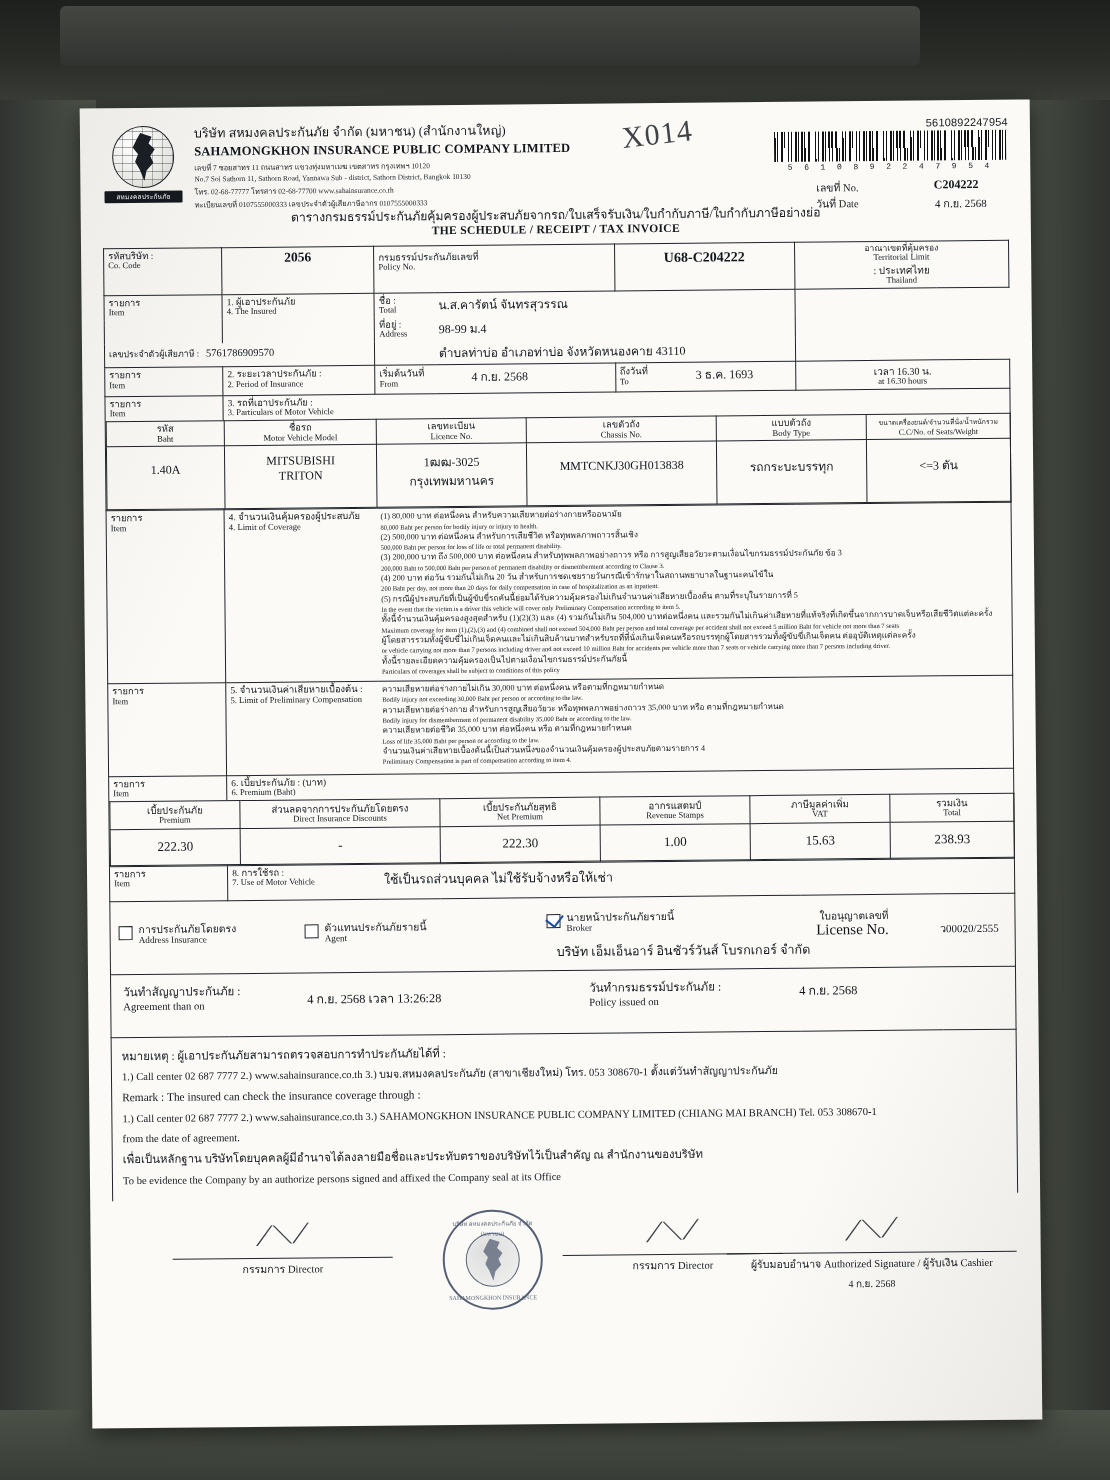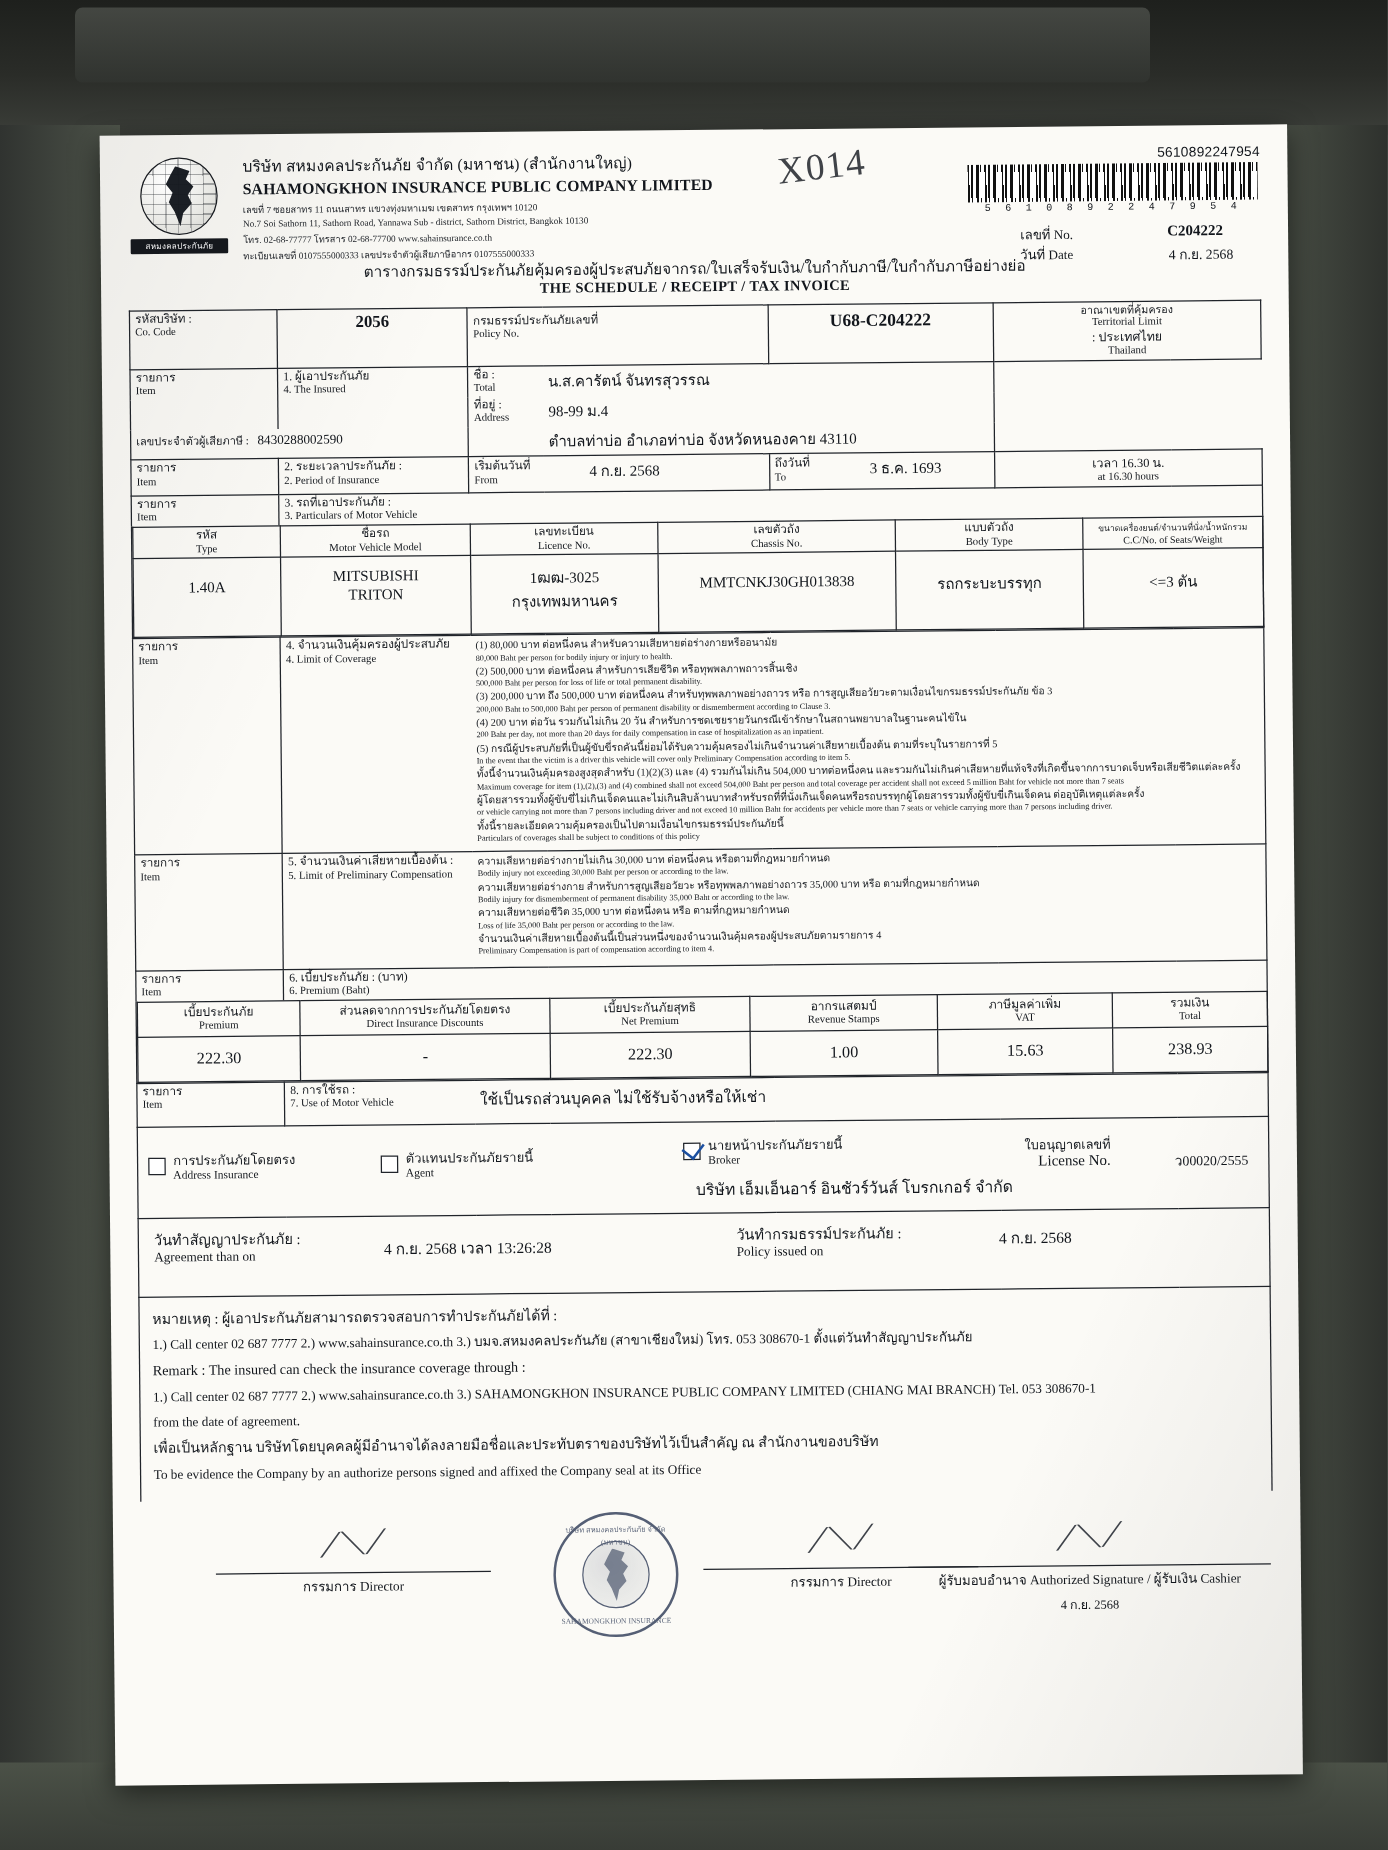--- a/index.html
+++ b/index.html
@@ -364,21 +364,21 @@
             <div class="en">Address</div>
           </td>
           <td colspan="2" style="border-top:none; border-bottom:none; border-left:none" class="val">98-99 ม.4</td>
           <td colspan="2" style="border-top:none;border-bottom:none" class="nb"></td>
         </tr>
 
         <tr>
           <td colspan="2" class="lbl" style="border-top:none; font-size:8.8px; padding-top:4px">
             <span>เลขประจำตัวผู้เสียภาษี :</span>
             <span style="font-size:10px">&nbsp;</span>
-            <span style="font-size:10.5px">8430288002590</span>
+            <span style="font-size:10.5px">5761786909570</span>
           </td>
           <td class="lbl" style="border-top:none; border-right:none"></td>
           <td colspan="2" style="border-top:none; border-left:none" class="val">ตำบลท่าบ่อ อำเภอท่าบ่อ จังหวัดหนองคาย 43110</td>
           <td colspan="2" style="border-top:none" class="nb"></td>
         </tr>
 
         <tr>
           <td class="lbl">
             <div>รายการ</div>
             <div class="en">Item</div>
@@ -422,21 +422,21 @@
                     <col style="width:152px">
                     <col style="width:150px">
                 <col style="width:190px">
                     <col style="width:150px">
                     <col style="width:144px">
               </colgroup>
               <tbody>
                     <tr>
                 <td class="lbl ctr">
                   <div>รหัส</div>
-                  <div class="en">Type</div>
+                  <div class="en">Baht</div>
                 </td>
                 <td class="lbl ctr">
                   <div>ชื่อรถ</div>
                   <div class="en">Motor Vehicle Model</div>
                 </td>
                 <td class="lbl ctr">
                   <div>เลขทะเบียน</div>
                   <div class="en">Licence No.</div>
                 </td>
                 <td class="lbl ctr">
@@ -619,21 +619,21 @@
                 <span class="chk on"></span>
                 <span class="chk-label">
                   <span class="th" style="display:block">นายหน้าประกันภัยรายนี้</span>
                   <span class="en" style="display:block">Broker</span>
                 </span>
               </div>
 
               <div class="abs" style="left:440px; top:38px; font-size:12.6px">บริษัท เอ็มเอ็นอาร์ อินชัวร์วันส์ โบรกเกอร์ จำกัด</div>
 
               <div class="abs" style="right:120px; top:6px; font-size:10.2px">ใบอนุญาตเลขที่</div>
-              <div class="abs" style="right:120px; top:20px; font-size:12px">License No.</div>
+              <div class="abs" style="right:120px; top:20px; font-size:15px">License No.</div>
               <div class="abs" style="right:10px; top:19px; font-size:11px">ว00020/2555</div>
             </div>
           </td>
         </tr>
 
         <tr>
           <td colspan="7" style="padding:8px 8px 10px; border-top:1px solid #20242a">
             <div style="position:relative; height:44px">
               <div class="abs" style="left:4px; top:0; font-size:11.6px">วันทำสัญญาประกันภัย :</div>
               <div class="abs" style="left:4px; top:18px; font-size:10.6px">Agreement than on</div>

